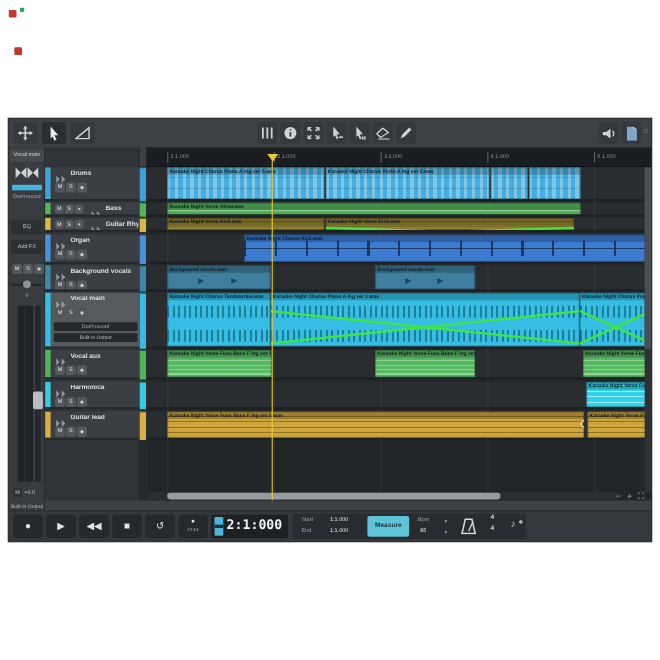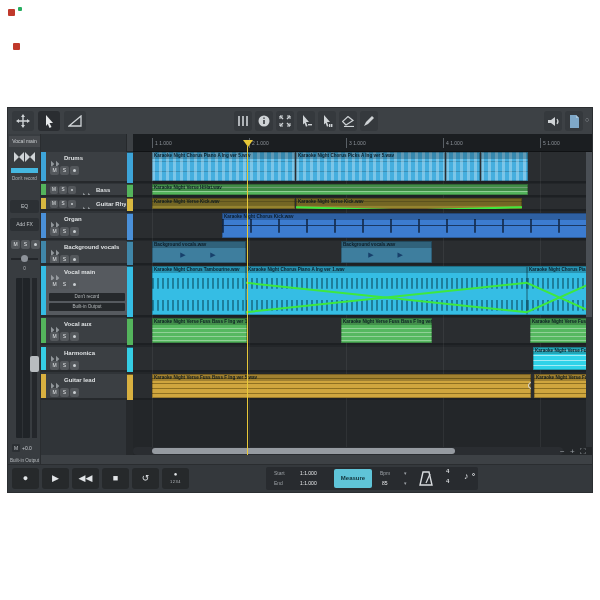--- a/index.html
+++ b/index.html
@@ -489,20 +489,24 @@
         <div id="hthumb"></div>
       </div>
   <div id="vscroll">
         <div id="vthumb"></div>
       </div>
   <span class="zctl" style="left:552px;top:340px;">−</span>
   <span class="zctl" style="left:562px;top:340px;">+</span>
   <span class="zctl" style="left:572px;top:340px;">⛶</span>
 
   <div id="trans">
+    <div id="timegrp">
+      <div id="tfader"></div>
+      <div id="timeval">2:1:000</div>
+    </div>
     <div id="segrp">
       <span class="slab" style="left:8px;top:3px;">Start</span>
       <span class="slab" style="left:8px;top:13px;">End</span>
       <span class="sval" style="left:34px;top:3px;">1:1.000</span>
       <span class="sval" style="left:34px;top:13px;">1:1.000</span>
       <div id="measure">Measure</div>
       <span class="slab" style="left:114px;top:3px;">Bpm</span>
       <span class="caret" style="left:138px;top:3px;">▾</span>
       <span class="sval" style="left:116px;top:13px;">85</span>
       <span class="caret" style="left:138px;top:13px;">▾</span>

